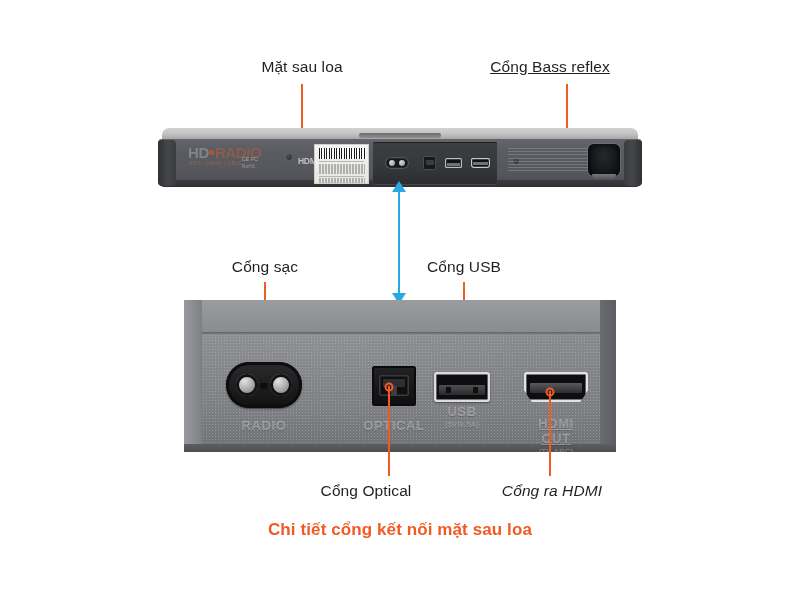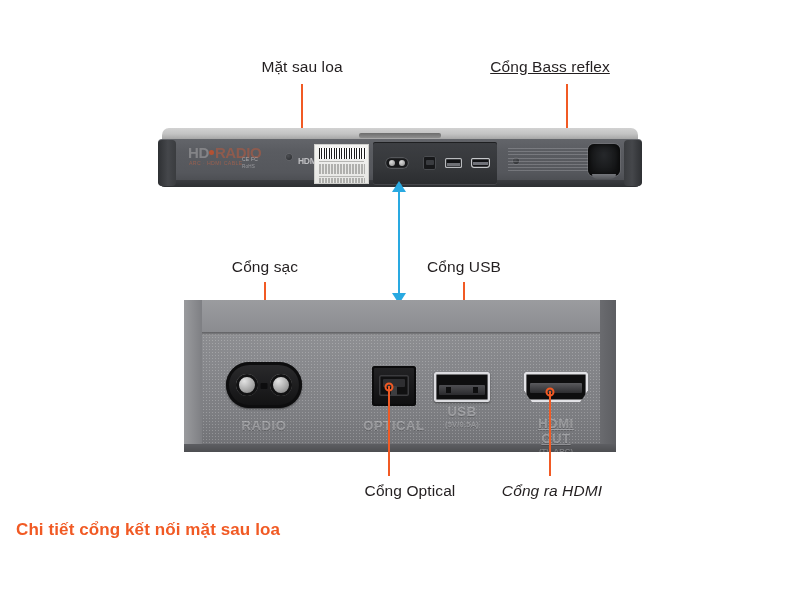--- a/index.html
+++ b/index.html
@@ -367,22 +367,22 @@
   }
   .D-hdmi .inner {
     position:absolute; left:6px; top:11px; right:6px; height:10px;
     background: linear-gradient(180deg,#5a5a5e,#2c2c2f);
     border-radius:1px;
   }
 
   
   #caption {
     position:absolute;
-    left: 16px; right: 0; top: 520px;
-    text-align:left;
+    left: 0; right: 0; top: 520px;
+    text-align:center;
     font-size: 17px;
     font-weight: bold;
     color: #f15a24;
     letter-spacing: .1px;
   }
 </style>
 </head>
 <body>
 
 <div id="stage">
@@ -497,18 +497,18 @@
       <span class="sub">(TV ARC)</span>
     </div>
   </div>
 
   <div class="leader" style="left:388px; top:386px; height:90px;"></div>
   <div class="leader-dot" style="left:389px; top:387px;"></div>
 
   <div class="leader" style="left:549px; top:391px; height:85px;"></div>
   <div class="leader-dot" style="left:550px; top:392px;"></div>
 
-  <div class="callout-label ctr" style="left:410px; top:482px;">Cổng Optical</div>
+  <div class="callout-label ctr" style="left:366px; top:482px;">Cổng Optical</div>
   <div class="callout-label ctr" style="left:552px; top:482px;font-style:italic;">Cổng ra HDMI</div>
 
   <div id="caption">Chi tiết cổng kết nối mặt sau loa</div>
 
 </div>
 
 </body></html>

